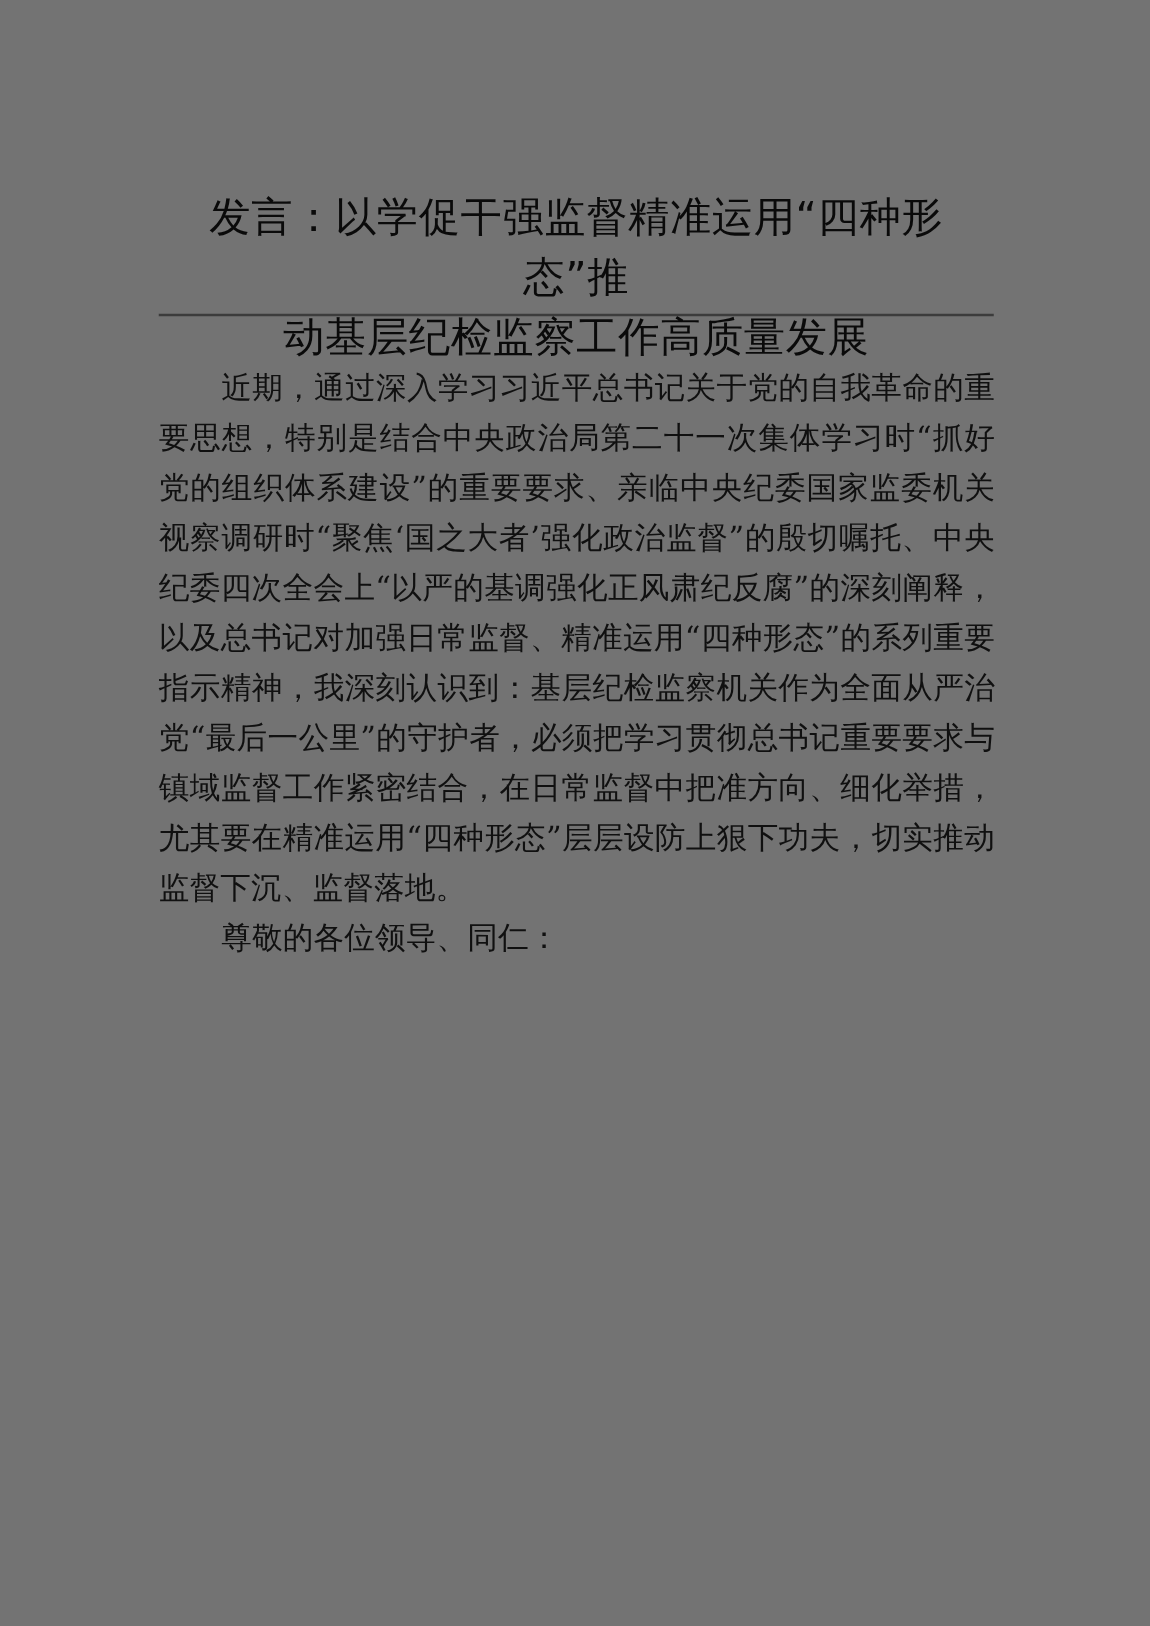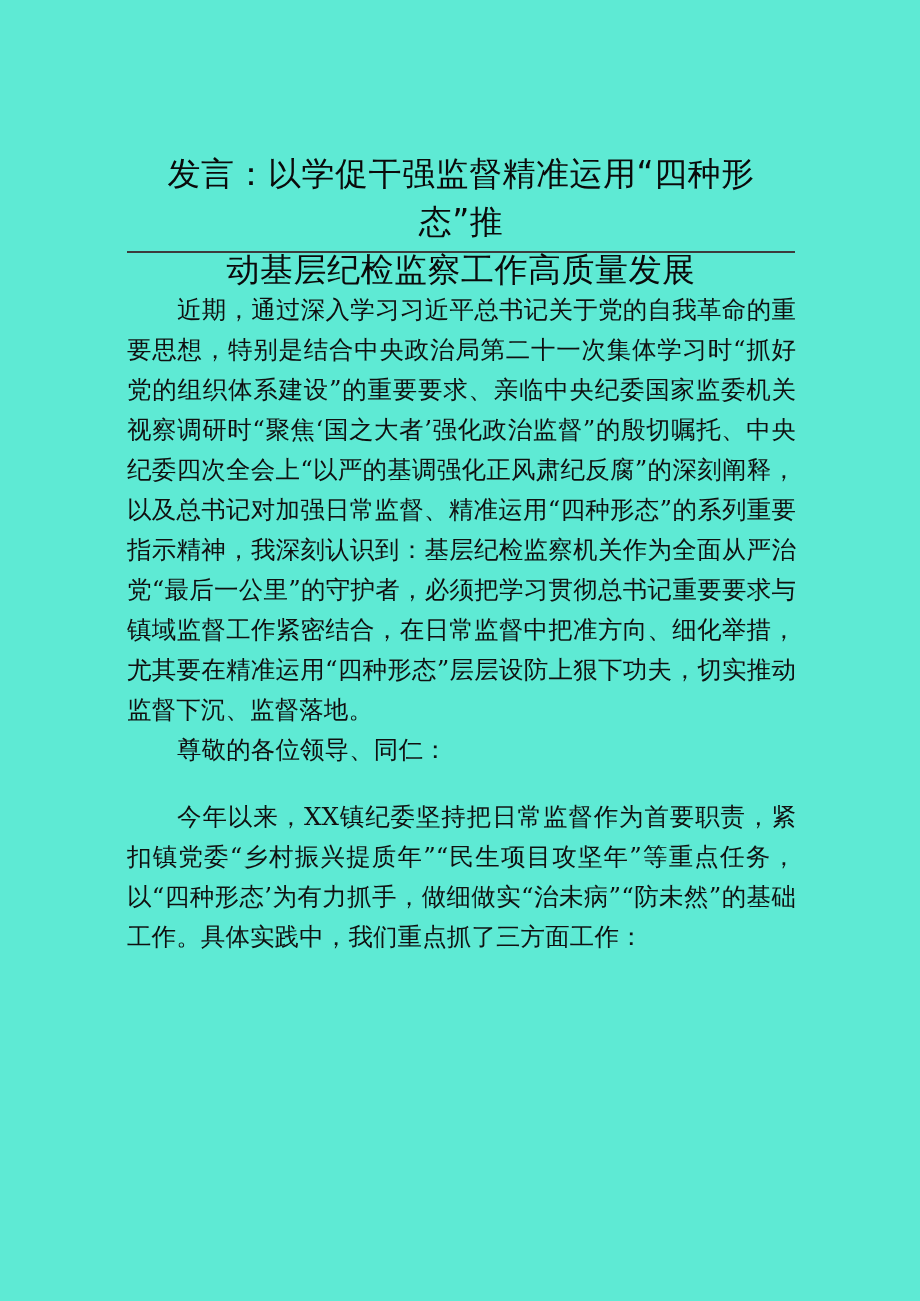--- a/index.html
+++ b/index.html
@@ -15,21 +15,21 @@
     color: #000000;
     overflow: hidden;
   }
 
   .page {
     position: absolute;
     left: 0;
     top: 0;
     width: 920px;
     height: 1301px;
-    background: #5eead4;
+    background: #737373;
   }
 
   .doc-title {
     position: absolute;
     left: 127px;
     top: 150px;
     width: 668px;
     text-align: center;
     font-family: "DejaVu Sans", "Liberation Sans", sans-serif;
     font-size: 33px;
@@ -82,18 +82,17 @@
 动基层纪检监察工作高质量发展</div>
 
   <div class="title-rule"></div>
 
   <div class="body-block">
 
     <p class="para gap-md">近期，通过深入学习习近平总书记关于党的自我革命的重要思想，特别是结合中央政治局第二十一次集体学习时“抓好党的组织体系建设”的重要要求、亲临中央纪委国家监委机关视察调研时“聚焦‘国之大者’强化政治监督”的殷切嘱托、中央纪委四次全会上“以严的基调强化正风肃纪反腐”的深刻阐释，以及总书记对加强日常监督、精准运用“四种形态”的系列重要指示精神，我深刻认识到：基层纪检监察机关作为全面从严治党“最后一公里”的守护者，必须把学习贯彻总书记重要要求与镇域监督工作紧密结合，在日常监督中把准方向、细化举措，尤其要在精准运用“四种形态”层层设防上狠下功夫，切实推动监督下沉、监督落地。</p>
 
     <p class="para gap-sm">尊敬的各位领导、同仁：</p>
 
-    <p class="para gap-lg">今年以来，XX镇纪委坚持把日常监督作为首要职责，紧扣镇党委“乡村振兴提质年”“民生项目攻坚年”等重点任务，以“四种形态’为有力抓手，做细做实“治未病”“防未然”的基础工作。具体实践中，我们重点抓了三方面工作：</p>
 
 
   </div>
 
 </div>
 
 </body></html>

